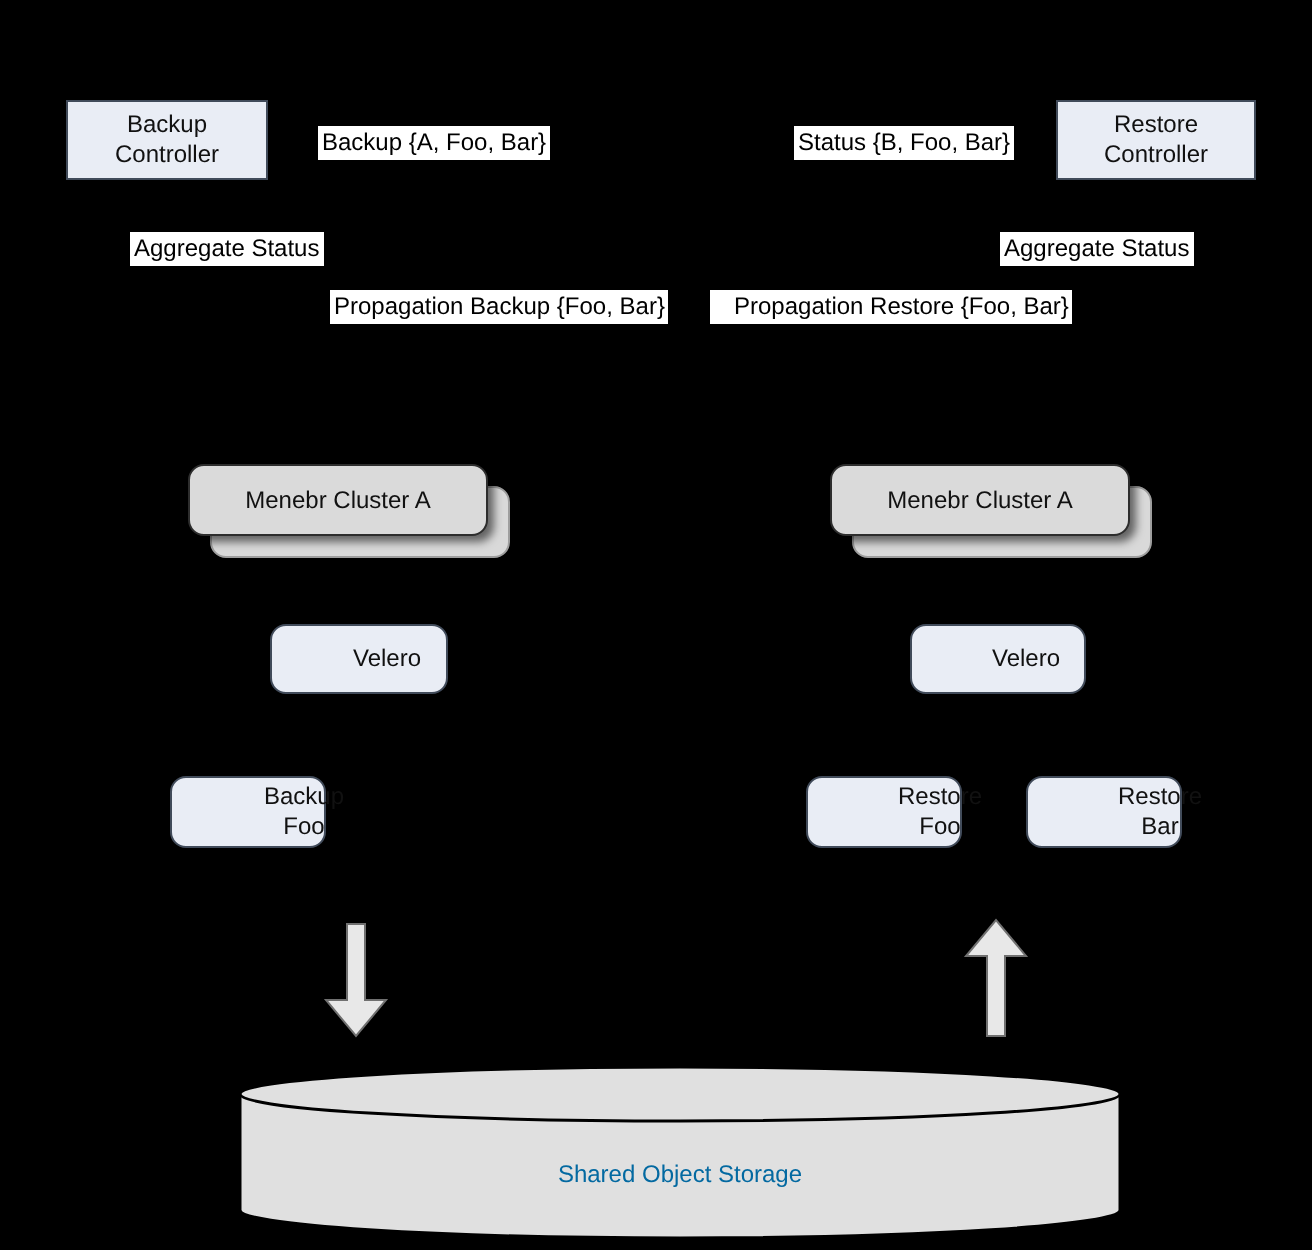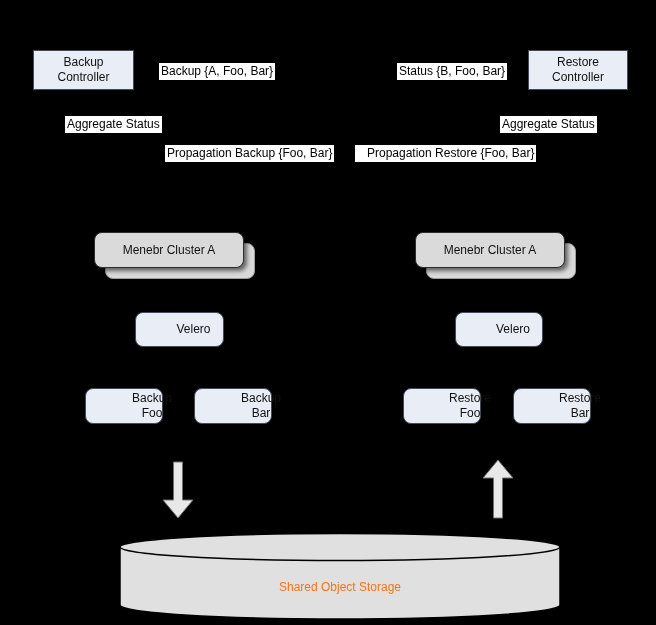--- a/index.html
+++ b/index.html
@@ -62,21 +62,21 @@
     box-sizing: border-box;
   }
   .storage-label {
     position: absolute;
     left: 120px;
     top: 580px;
     width: 440px;
     text-align: center;
     font-size: 12px;
     line-height: 15px;
-    color: #f97316;
+    color: #0369a1;
   }
   svg { position: absolute; display: block; }
 </style>
 </head>
 <body>
 
 <div class="canvas">
 
   <div class="node" style="left:33px; top:50px; width:101px; height:40px;">
     <span class="w70">Backup Controller</span>
@@ -114,23 +114,20 @@
   </div>
 
   <div class="node rounded" style="left:455px; top:312px; width:88px; height:35px;">
     <span>Velero</span>
   </div>
 
   <div class="node rounded" style="left:85px; top:388px; width:78px; height:36px;">
     <span class="w50">Backup Foo</span>
   </div>
 
-  <div class="node rounded" style="left:194px; top:388px; width:78px; height:36px;">
-    <span class="w50">Backup Bar</span>
-  </div>
 
   <div class="node rounded" style="left:403px; top:388px; width:78px; height:36px;">
     <span class="w50">Restore Foo</span>
   </div>
 
   <div class="node rounded" style="left:513px; top:388px; width:78px; height:36px;">
     <span class="w50">Restore Bar</span>
   </div>
 
   <svg style="left:155px; top:455px;" width="50" height="70" viewBox="0 0 50 70">

